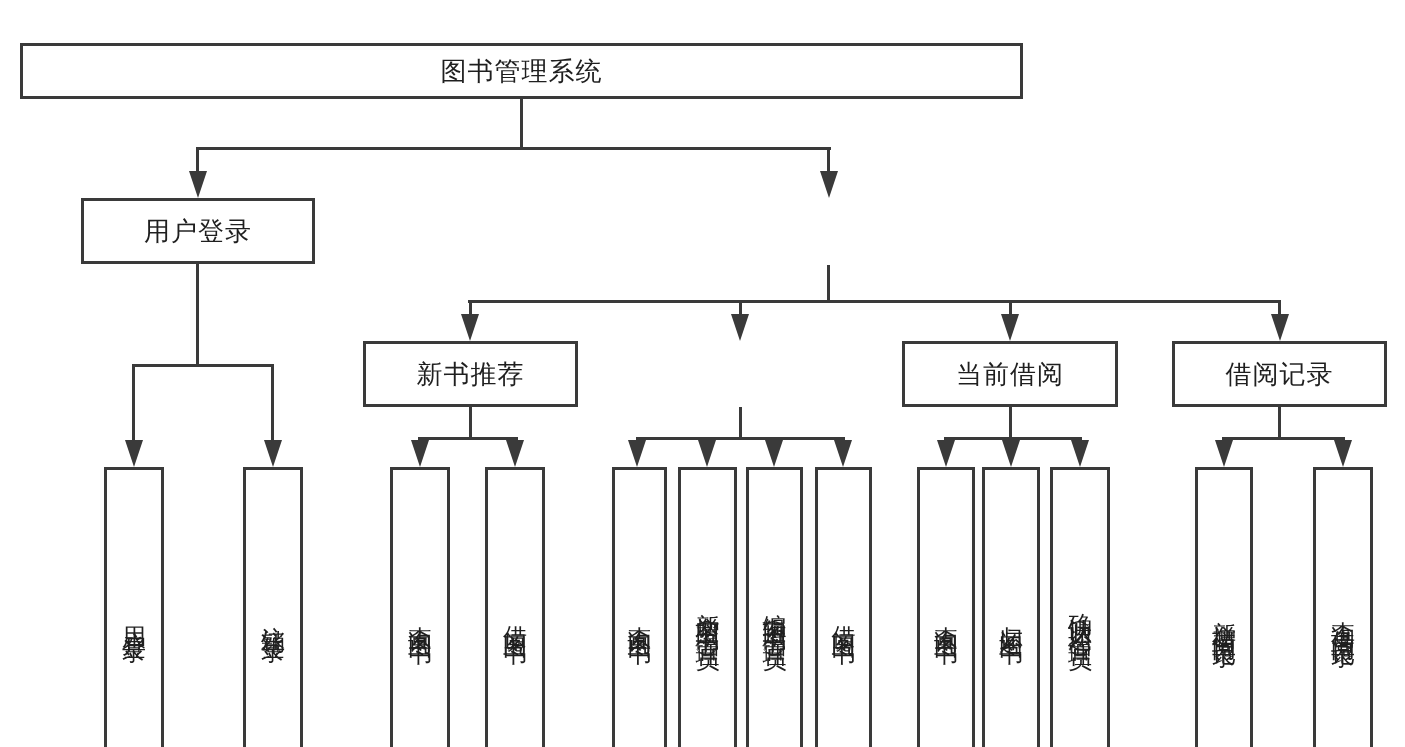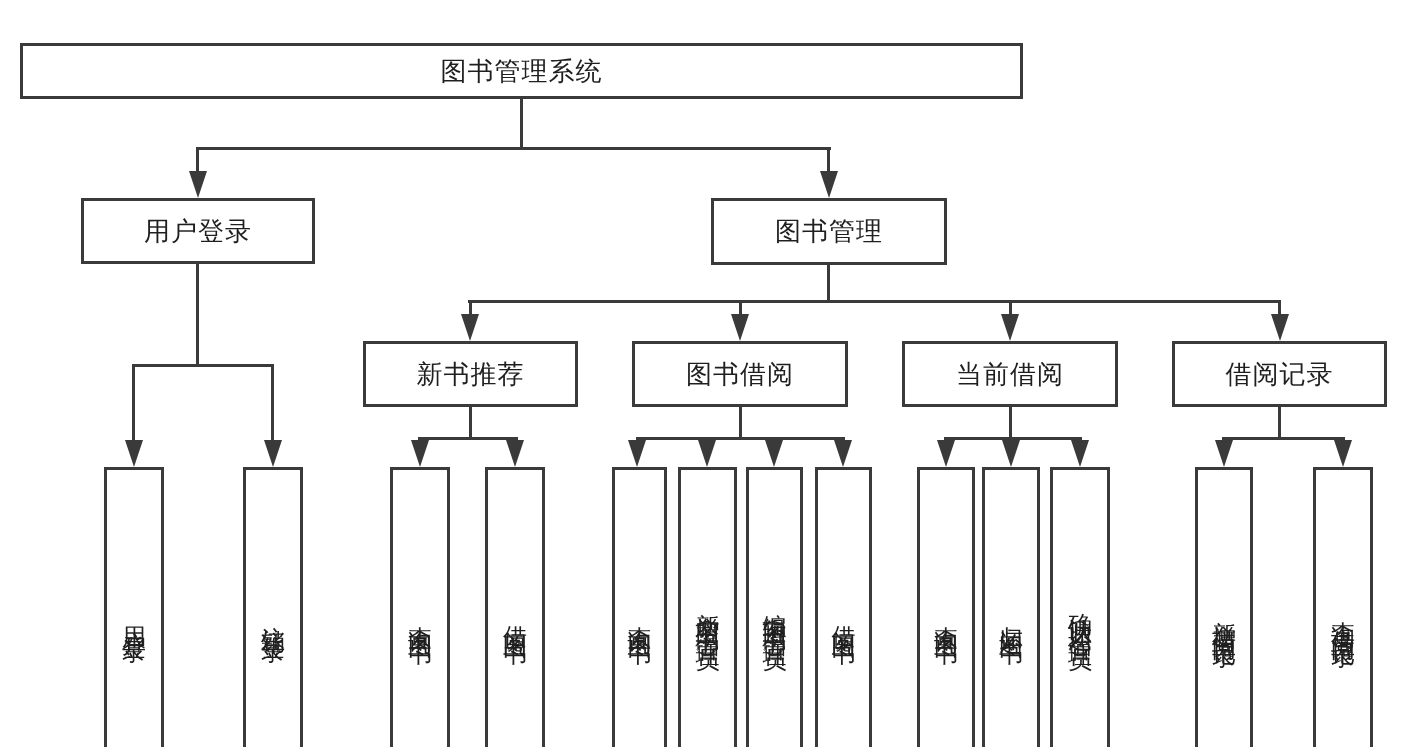--- a/index.html
+++ b/index.html
@@ -56,23 +56,20 @@
   <div class="line" style="left:520px;top:69px;width:3px;height:51px;"></div>
   <div class="line" style="left:196px;top:117px;width:635px;height:3px;"></div>
   <div class="line" style="left:196px;top:117px;width:3px;height:30px;"></div>
   <div class="arrow" style="left:189px;top:141px;"></div>
   <div class="line" style="left:827px;top:117px;width:3px;height:30px;"></div>
   <div class="arrow" style="left:820px;top:141px;"></div>
 
   <div class="node hbox" style="left:81px;top:168px;width:234px;height:66px;">
     <span>用户登录</span>
   </div>
-  <div class="node hbox" style="left:711px;top:168px;width:236px;height:67px;">
-    <span>图书管理</span>
-  </div>
 
   <div class="line" style="left:196px;top:234px;width:3px;height:102px;"></div>
   <div class="line" style="left:132px;top:334px;width:142px;height:3px;"></div>
   <div class="line" style="left:132px;top:334px;width:3px;height:80px;"></div>
   <div class="arrow" style="left:125px;top:410px;"></div>
   <div class="line" style="left:271px;top:334px;width:3px;height:80px;"></div>
   <div class="arrow" style="left:264px;top:410px;"></div>
 
   <div class="line" style="left:827px;top:235px;width:3px;height:38px;"></div>
   <div class="line" style="left:468px;top:270px;width:813px;height:3px;"></div>
@@ -80,23 +77,20 @@
   <div class="arrow" style="left:461px;top:284px;"></div>
   <div class="line" style="left:739px;top:270px;width:3px;height:22px;"></div>
   <div class="arrow" style="left:731px;top:284px;"></div>
   <div class="line" style="left:1009px;top:270px;width:3px;height:22px;"></div>
   <div class="arrow" style="left:1001px;top:284px;"></div>
   <div class="line" style="left:1278px;top:270px;width:3px;height:22px;"></div>
   <div class="arrow" style="left:1271px;top:284px;"></div>
 
   <div class="node hbox" style="left:363px;top:311px;width:215px;height:66px;justify-content:center;">
     <span>新书推荐</span>
-  </div>
-  <div class="node hbox" style="left:632px;top:311px;width:216px;height:66px;">
-    <span>图书借阅</span>
   </div>
   <div class="node hbox" style="left:1172px;top:311px;width:215px;height:66px;">
     <span>借阅记录</span>
   </div>
   <div class="node hbox" style="left:902px;top:311px;width:216px;height:66px;">
     <span>当前借阅</span>
   </div>
 
   <div class="line" style="left:469px;top:377px;width:3px;height:33px;"></div>
   <div class="line" style="left:418px;top:407px;width:100px;height:3px;"></div>

